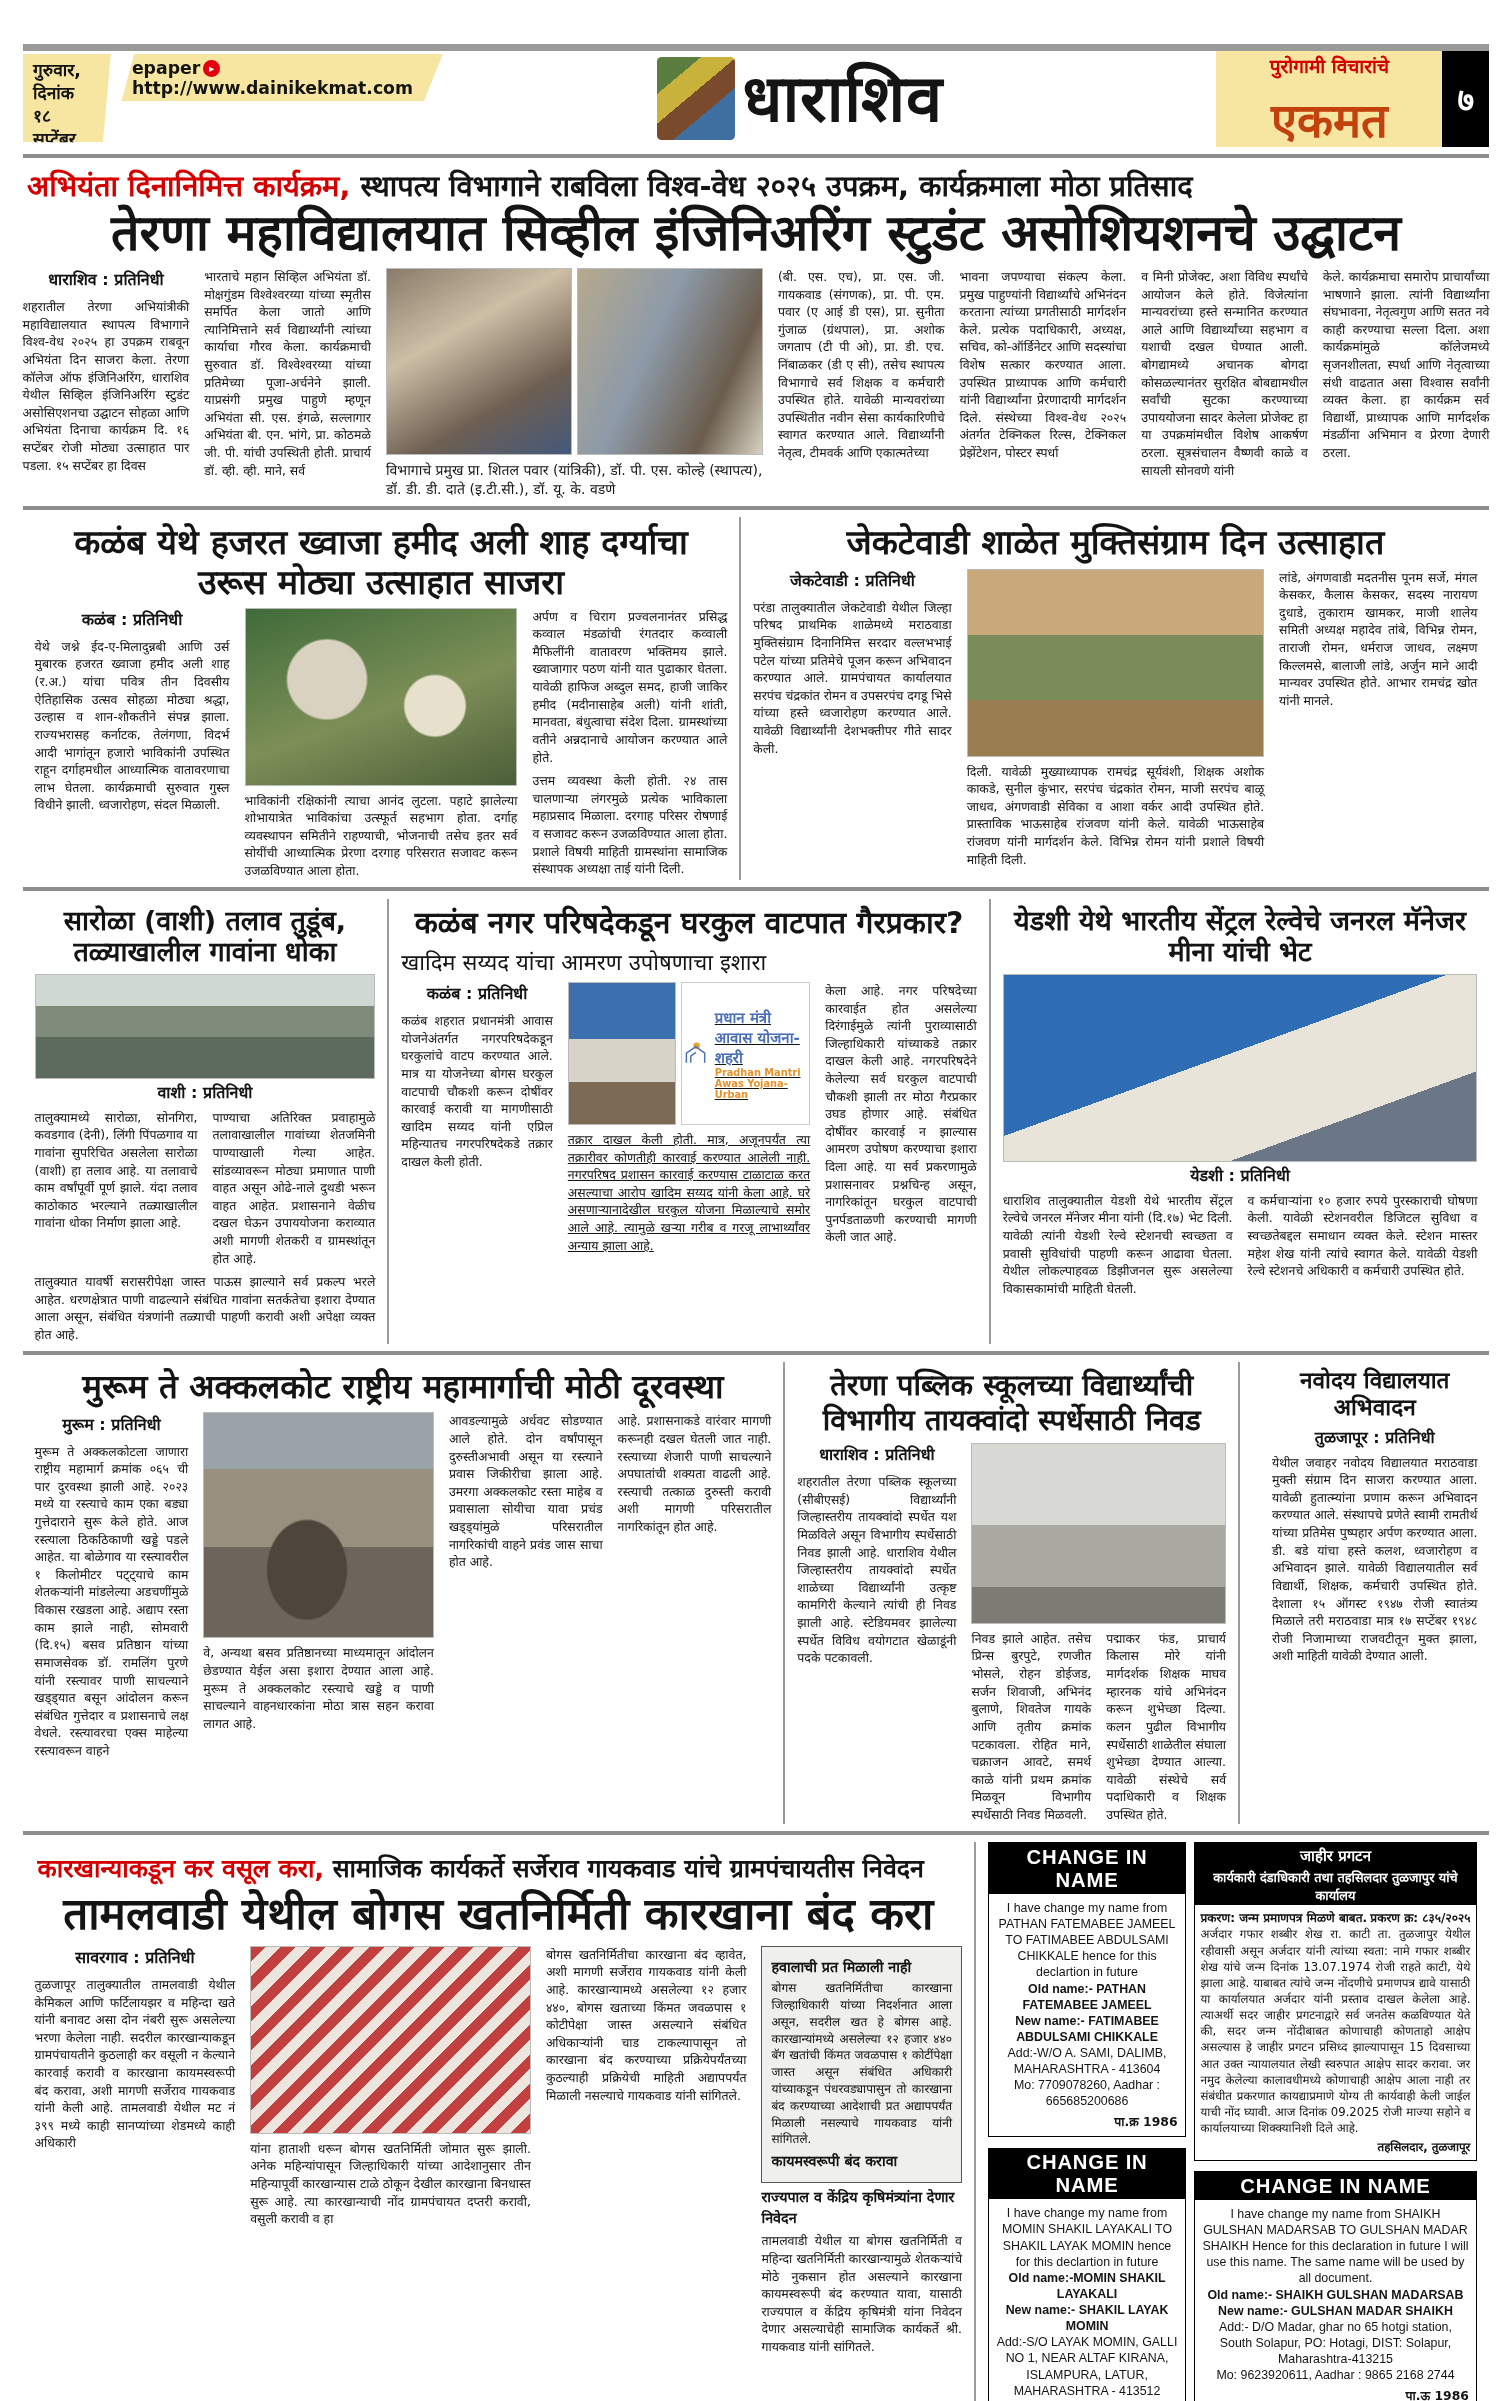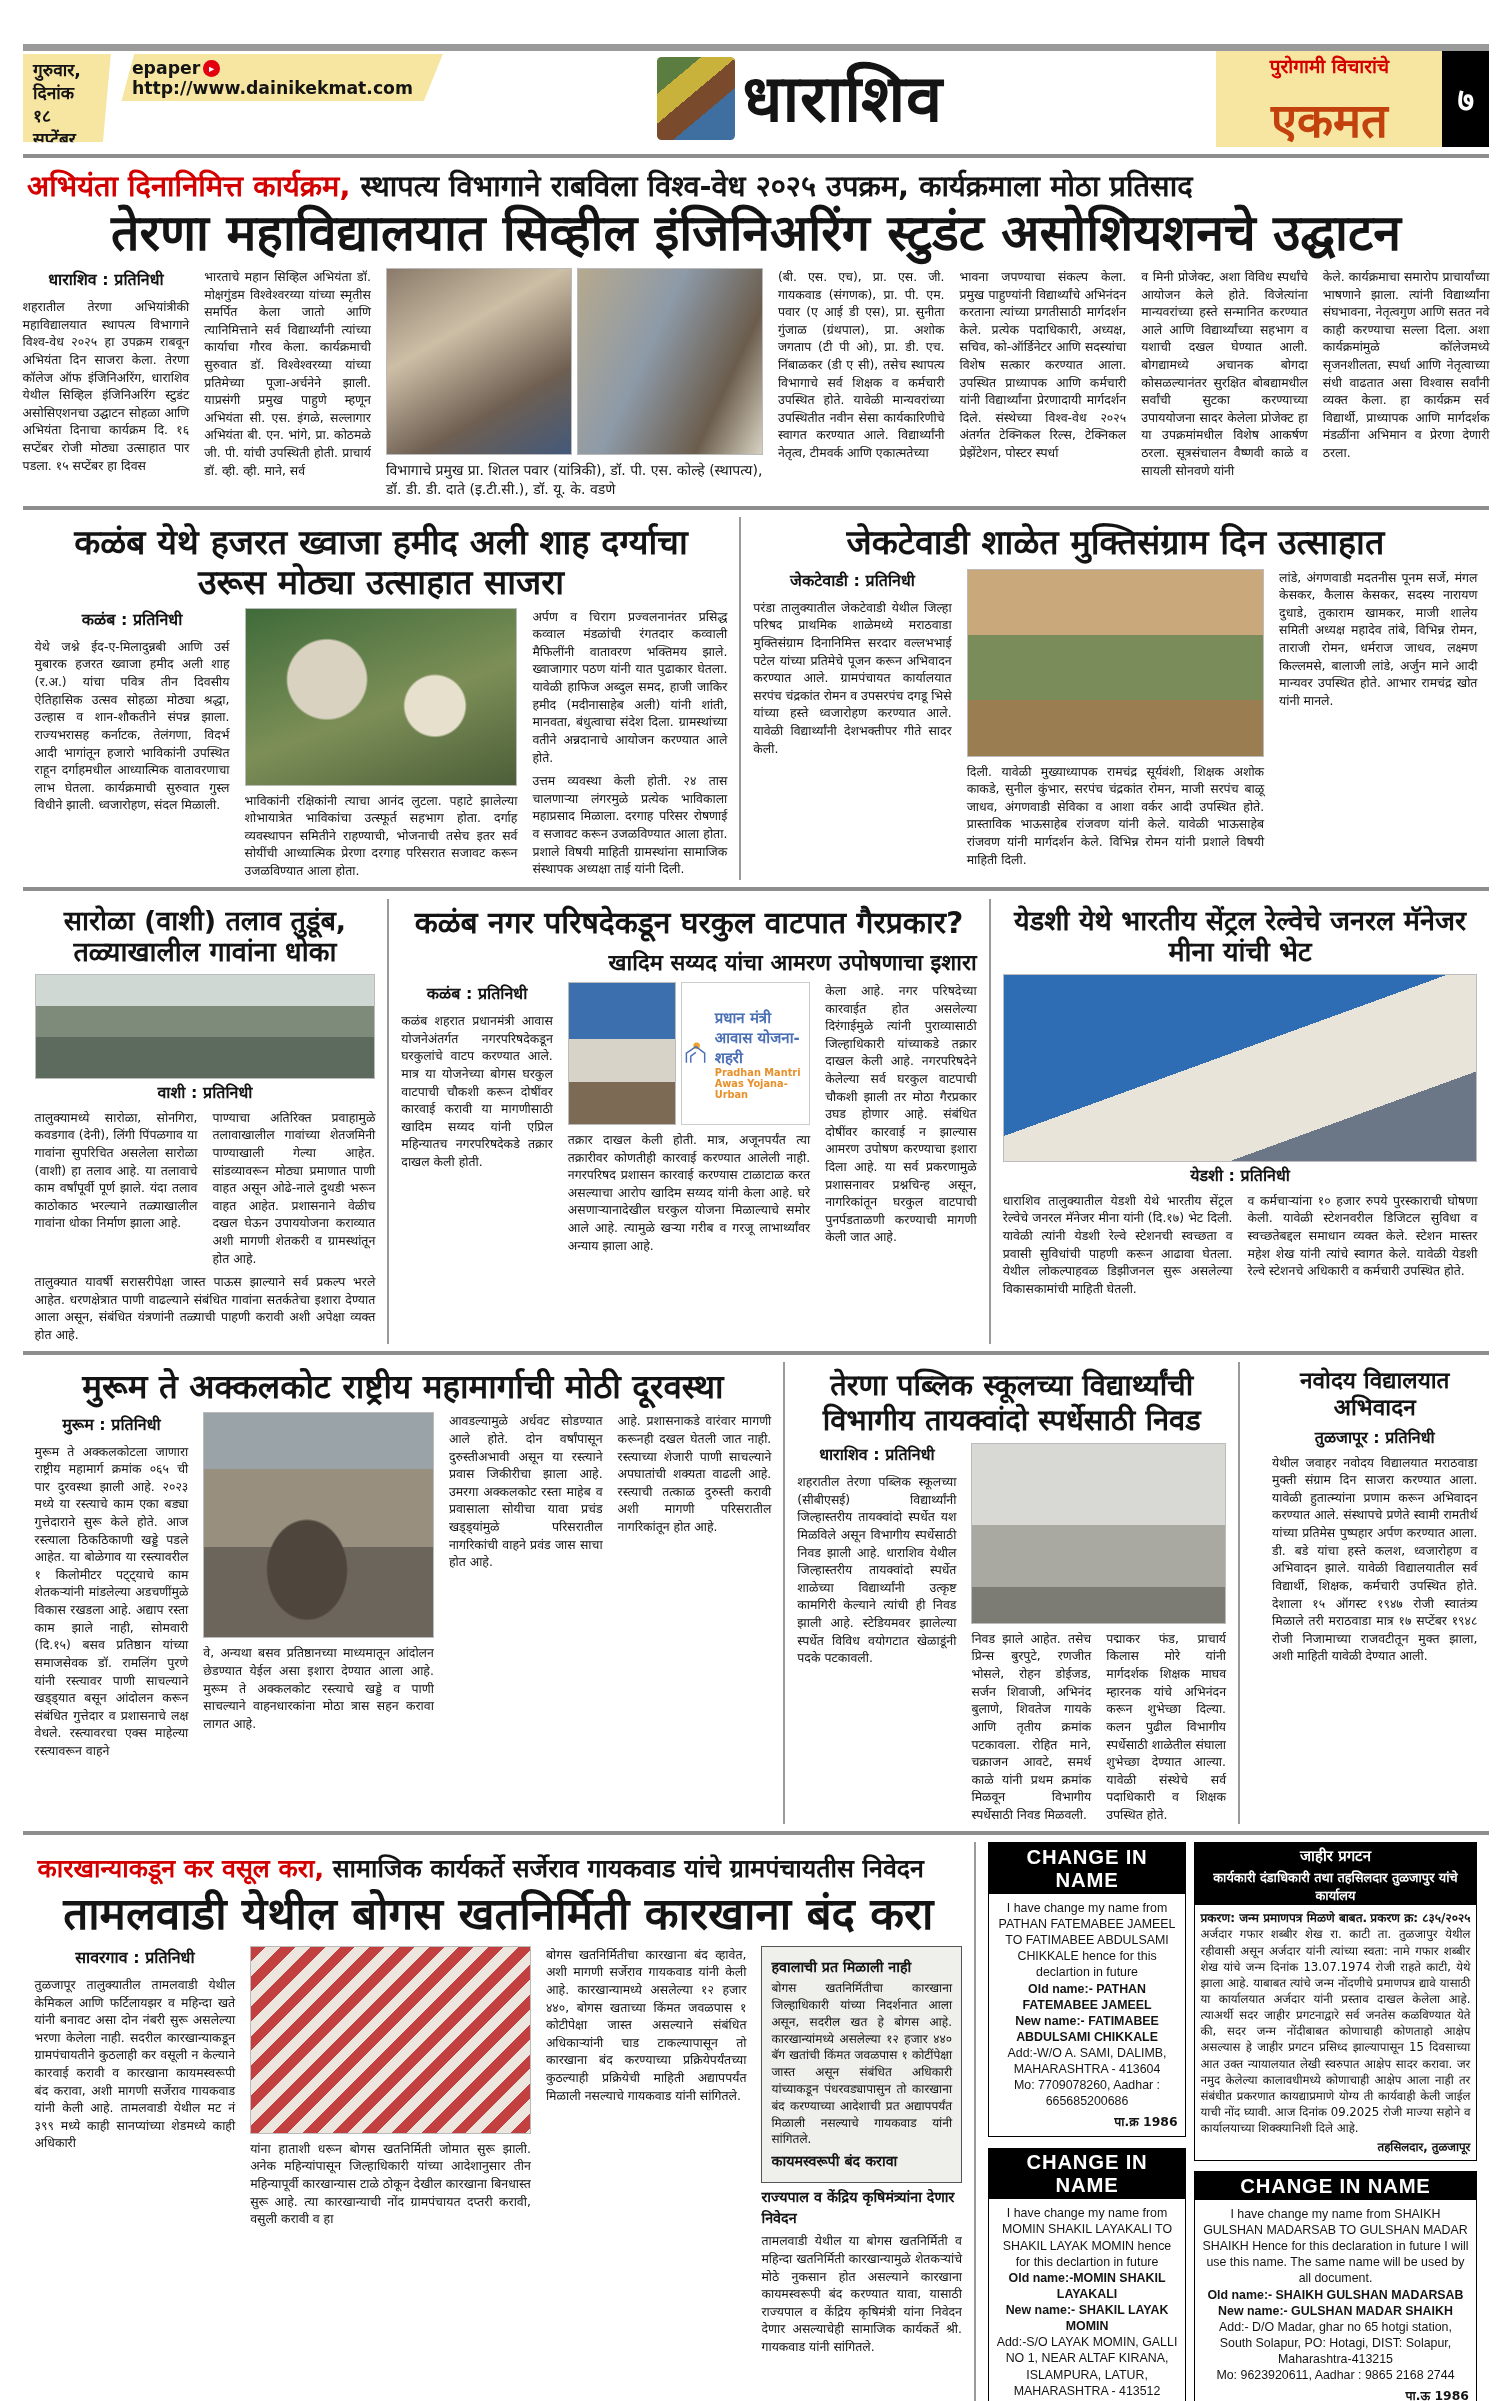--- a/index.html
+++ b/index.html
@@ -41,21 +41,21 @@
   .lead-photos{display:flex;gap:4.5px;height:187px;}
   .lead-photos .photo{flex:1;}
   .ph-grp1{background:linear-gradient(150deg,#8a7a6a,#cdbfa6 35%,#6e5f52 70%,#43597a);}
   .ph-grp2{background:linear-gradient(115deg,#b6a98e,#8d9aa8 40%,#6b5d4d 75%,#d8d2c2);}
   .caption{font-size:14px;line-height:1.35;margin-top:6px;}
 
   
   .h2{font-size:34px;font-weight:bold;text-align:center;line-height:1.15;margin:6px 0;}
   .h3{font-size:27px;font-weight:bold;text-align:center;line-height:1.18;margin:6px 0;}
   .h4{font-size:22.6px;font-weight:bold;text-align:center;line-height:1.2;margin:4.5px 0;}
-  .subhead{font-size:22px;font-weight:bold;text-align:right;margin:1.5px 0 6px 0;}
+  .subhead{font-size:22px;font-weight:normal;text-align:left;margin:1.5px 0 6px 0;}
   .row{display:flex;}
   .vdiv{border-right:2.3px solid #9a9a9a;}
   .pad{padding:0 12px;}
 
   .ph-dargah{background:radial-gradient(circle at 30% 40%,#d9d2c0 0 18%,transparent 19%),
              radial-gradient(circle at 70% 55%,#e7e0cd 0 14%,transparent 15%),
              linear-gradient(160deg,#3f6b3a,#7d8f57 55%,#4b5e38);height:178px;}
   .ph-school{background:linear-gradient(180deg,#c9a97c 0 35%,#7a8c5a 35% 70%,#9b7d52 70%);height:188px;}
   .ph-flood{background:linear-gradient(180deg,#cfd8d2 0 30%,#7e8b7a 30% 60%,#5c6b5e 60%);height:105px;}
   .ph-shop{background:linear-gradient(180deg,#3b6fae 0 40%,#d8d3c8 40% 70%,#7d6a55 70%);}
@@ -186,21 +186,21 @@
       <div class="colx" style="margin-top:6px;">तालुक्यात यावर्षी सरासरीपेक्षा जास्त पाऊस झाल्याने सर्व प्रकल्प भरले आहेत. धरणक्षेत्रात पाणी वाढल्याने संबंधित गावांना सतर्कतेचा इशारा देण्यात आला असून, संबंधित यंत्रणांनी तळ्याची पाहणी करावी अशी अपेक्षा व्यक्त होत आहे.</div>
     </div>
     <div style="flex:0 0 41%;" class="vdiv pad">
       <h3 class="h3" style="font-size:30px;">कळंब नगर परिषदेकडून घरकुल वाटपात गैरप्रकार?</h3>
       <div class="subhead">खादिम सय्यद यांचा आमरण उपोषणाचा इशारा</div>
       <div class="cols">
         <div class="colx">
           <div class="byline">कळंब : प्रतिनिधी</div>
           <span>कळंब शहरात प्रधानमंत्री आवास योजनेअंतर्गत नगरपरिषदेकडून घरकुलांचे वाटप करण्यात आले. मात्र या योजनेच्या बोगस घरकुल वाटपाची चौकशी करून दोषींवर कारवाई करावी या मागणीसाठी खादिम सय्यद यांनी एप्रिल महिन्यातच नगरपरिषदेकडे तक्रार दाखल केली होती.</span>
         </div>
-        <div style="flex:1.6;">
+        <div style="flex:1.6;text-decoration:underline;">
           <div class="row" style="height:143px;gap:4.5px;">
             <div class="photo ph-shop" style="flex:1;"></div>
             <div class="pmay-box" style="flex:1.2;">
               <svg width="53" height="53" viewBox="0 0 70 70">
                 <circle cx="40" cy="14" r="9" fill="#f0a22e"></circle>
                 <path d="M12 60 L12 34 L38 16 L62 34 L62 60" fill="none" stroke="#4a6fb5" stroke-width="4"></path>
                 <path d="M24 60 L24 42 L38 32" fill="none" stroke="#4a6fb5" stroke-width="4"></path>
               </svg>
               <div>
                 <div class="pmay-line1">प्रधान मंत्री आवास योजना-शहरी</div>

